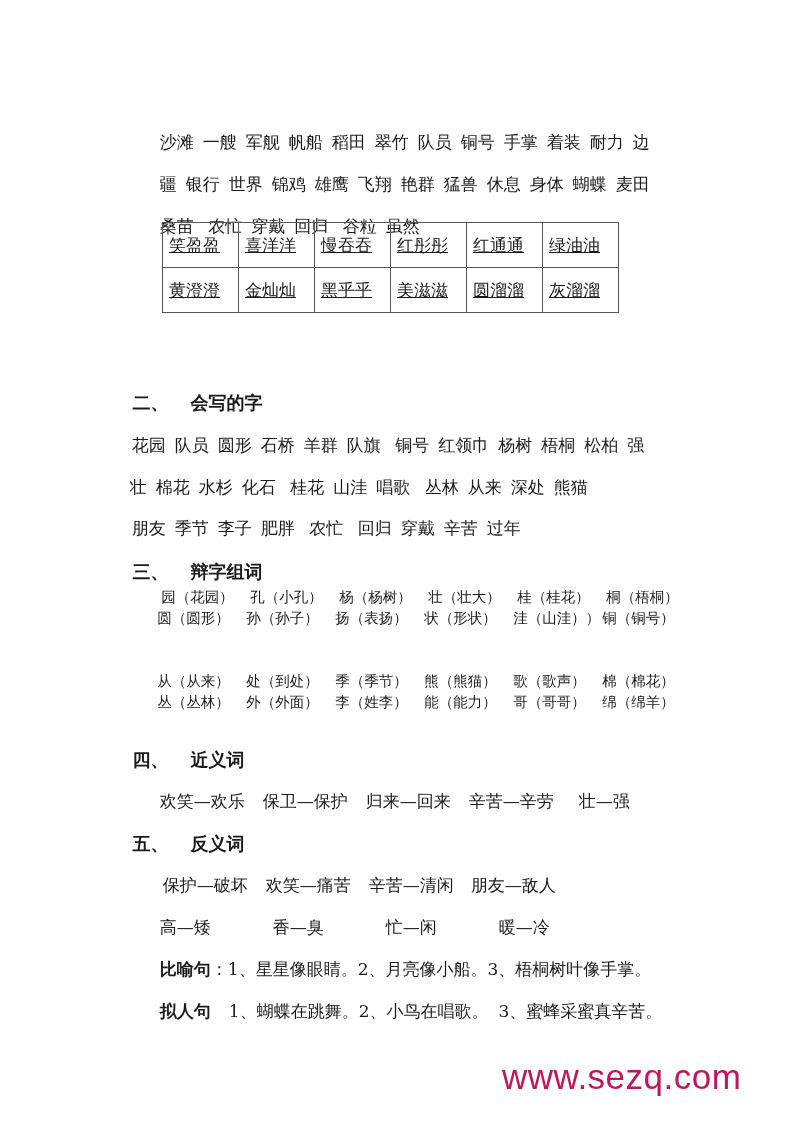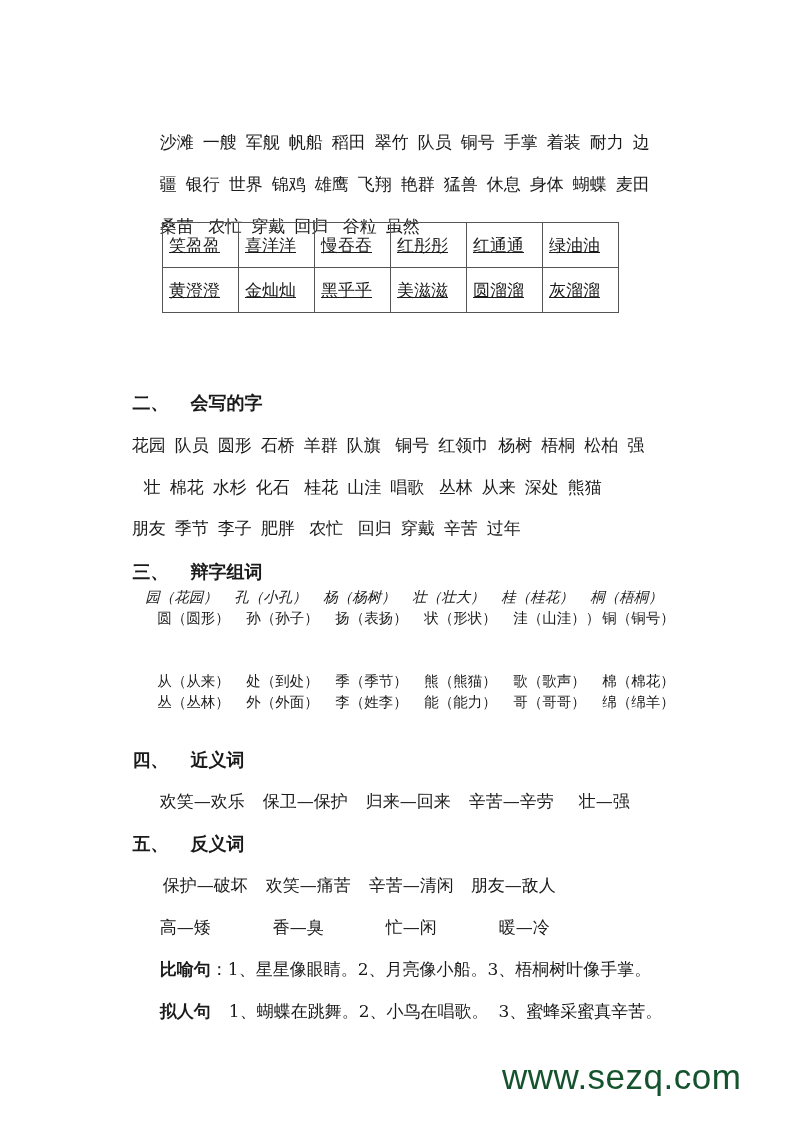--- a/index.html
+++ b/index.html
@@ -34,21 +34,21 @@
   }
   .sent {
     position: absolute; white-space: pre; font-size: 17px; line-height: 24px; text-align: center;
   }
   .sent .lbl {
     font-family: "DejaVu Sans", "Liberation Sans", sans-serif; font-weight: bold;
   }
   .watermark {
     position: absolute; left: 502px; top: 1057px;
     font-family: "Liberation Sans", "DejaVu Sans", sans-serif;
-    font-size: 35px; color: #14532d; letter-spacing: 0.5px;
+    font-size: 35px; color: #be185d; letter-spacing: 0.5px;
   }
 </style>
 </head>
 <body>
 
 <div class="line" style="left:149px; top:106px;">
   <span class="w">沙滩</span><span class="w">一艘</span><span class="w">军舰</span><span class="w">帆船</span><span class="w">稻田</span><span class="w">翠竹</span><span class="w">队员</span><span class="w">铜号</span><span class="w">手掌</span><span class="w">着装</span><span class="w">耐力</span><span class="w">边</span>
 </div>
 <div class="line" style="left:149px; top:148px;">
   <span class="w">疆</span><span class="w">银行</span><span class="w">世界</span><span class="w">锦鸡</span><span class="w">雄鹰</span><span class="w">飞翔</span><span class="w">艳群</span><span class="w">猛兽</span><span class="w">休息</span><span class="w">身体</span><span class="w">蝴蝶</span><span class="w">麦田</span>
@@ -77,31 +77,31 @@
   </tr>
 </tbody>
   </table>
 
 <div class="heading" style="left:120px; top:367px;">
   <span class="num">二、</span><span>会写的字</span>
 </div>
 <div class="line" style="left:121px; top:409px;">
   <span class="w">花园</span><span class="w">队员</span><span class="w">圆形</span><span class="w">石桥</span><span class="w">羊群</span><span class="w">队旗 </span><span class="w">铜号</span><span class="w">红领巾</span><span class="w">杨树</span><span class="w">梧桐</span><span class="w">松柏</span><span class="w">强</span>
 </div>
-<div class="line" style="left:133px; top:451px;">
+<div class="line" style="left:119px; top:451px;">
   <span class="w">壮</span><span class="w">棉花</span><span class="w">水杉</span><span class="w">化石 </span><span class="w">桂花</span><span class="w">山洼</span><span class="w">唱歌 </span><span class="w">丛林</span><span class="w">从来</span><span class="w">深处</span><span class="w">熊猫</span>
 </div>
 <div class="line" style="left:121px; top:492px;">
   <span class="w">朋友</span><span class="w">季节</span><span class="w">李子</span><span class="w">肥胖 </span><span class="w">农忙 </span><span class="w">回归</span><span class="w">穿戴</span><span class="w">辛苦</span><span class="w">过年</span>
 </div>
 
 <div class="heading" style="left:120px; top:536px;">
   <span class="num">三、</span><span>辩字组词</span>
 </div>
-<div class="small" style="left:136px; top:567px; word-spacing:0;font-style:italic;">
+<div class="small" style="left:152px; top:567px; word-spacing:0;">
   <span class="item" style="width:89px">园（花园）</span><span class="item" style="width:89px">孔（小孔）</span><span class="item" style="width:89px">杨（杨树）</span><span class="item" style="width:89px">壮（壮大）</span><span class="item" style="width:89px">桂（桂花）</span><span class="item">桐（梧桐）</span>
 </div>
 <div class="small" style="left:148px; top:588px;">
   <span class="item" style="width:89px">圆（圆形）</span><span class="item" style="width:89px">孙（孙子）</span><span class="item" style="width:89px">扬（表扬）</span><span class="item" style="width:89px">状（形状）</span><span class="item" style="width:89px">洼（山洼））</span><span class="item">铜（铜号）</span>
 </div>
 <div class="small" style="left:148px; top:651px;">
   <span class="item" style="width:89px">从（从来）</span><span class="item" style="width:89px">处（到处）</span><span class="item" style="width:89px">季（季节）</span><span class="item" style="width:89px">熊（熊猫）</span><span class="item" style="width:89px">歌（歌声）</span><span class="item">棉（棉花）</span>
 </div>
 <div class="small" style="left:148px; top:672px;">
   <span class="item" style="width:89px">丛（丛林）</span><span class="item" style="width:89px">外（外面）</span><span class="item" style="width:89px">李（姓李）</span><span class="item" style="width:89px">能（能力）</span><span class="item" style="width:89px">哥（哥哥）</span><span class="item">绵（绵羊）</span>

